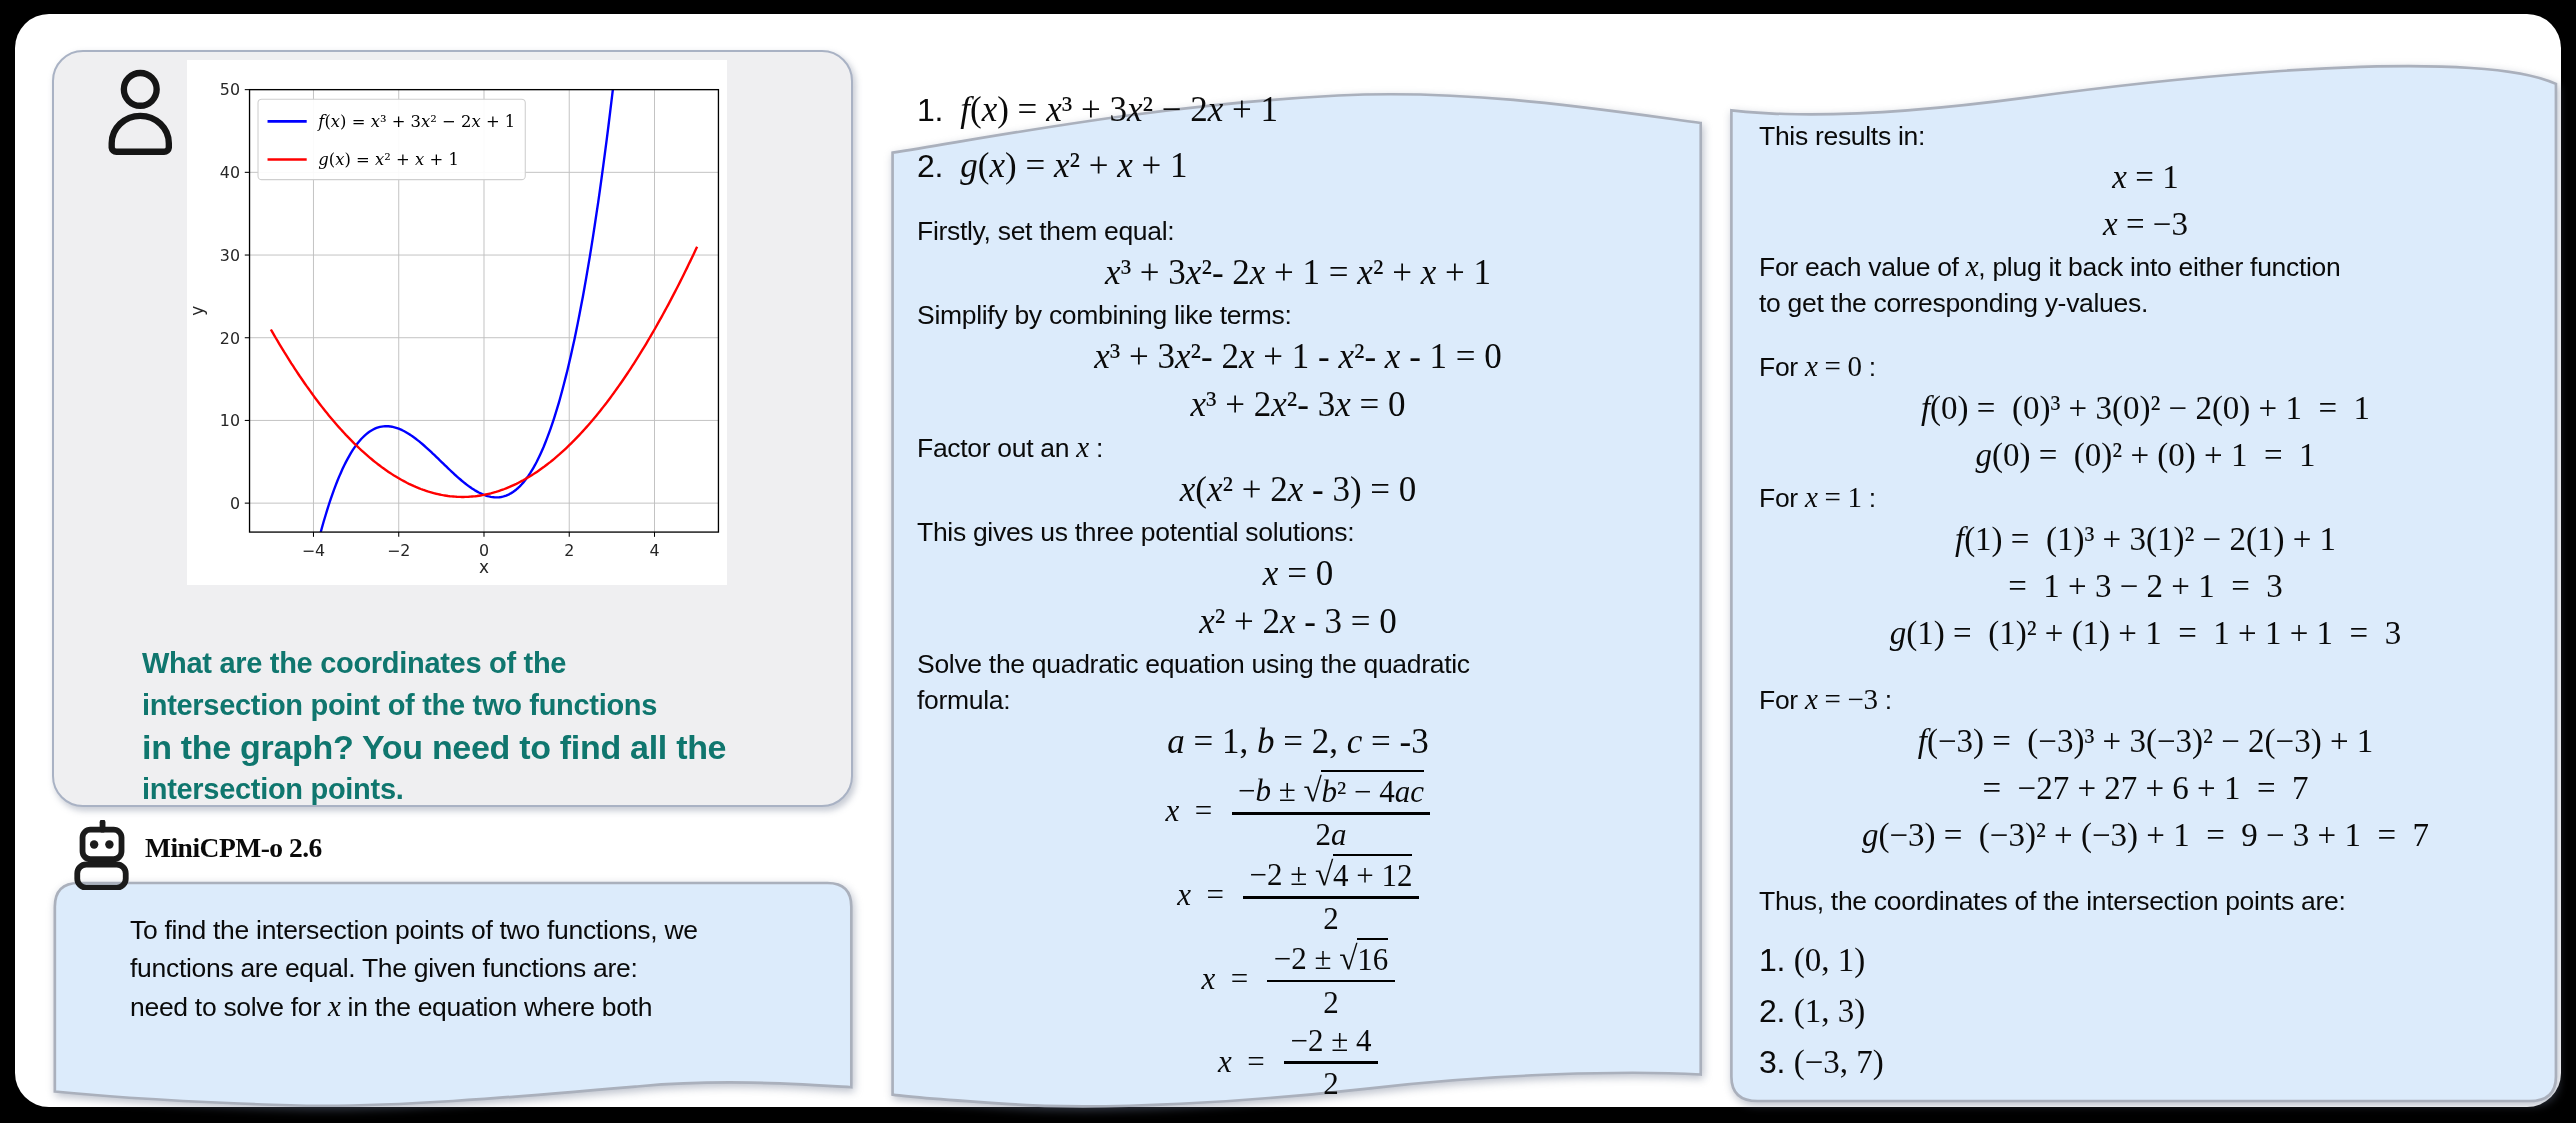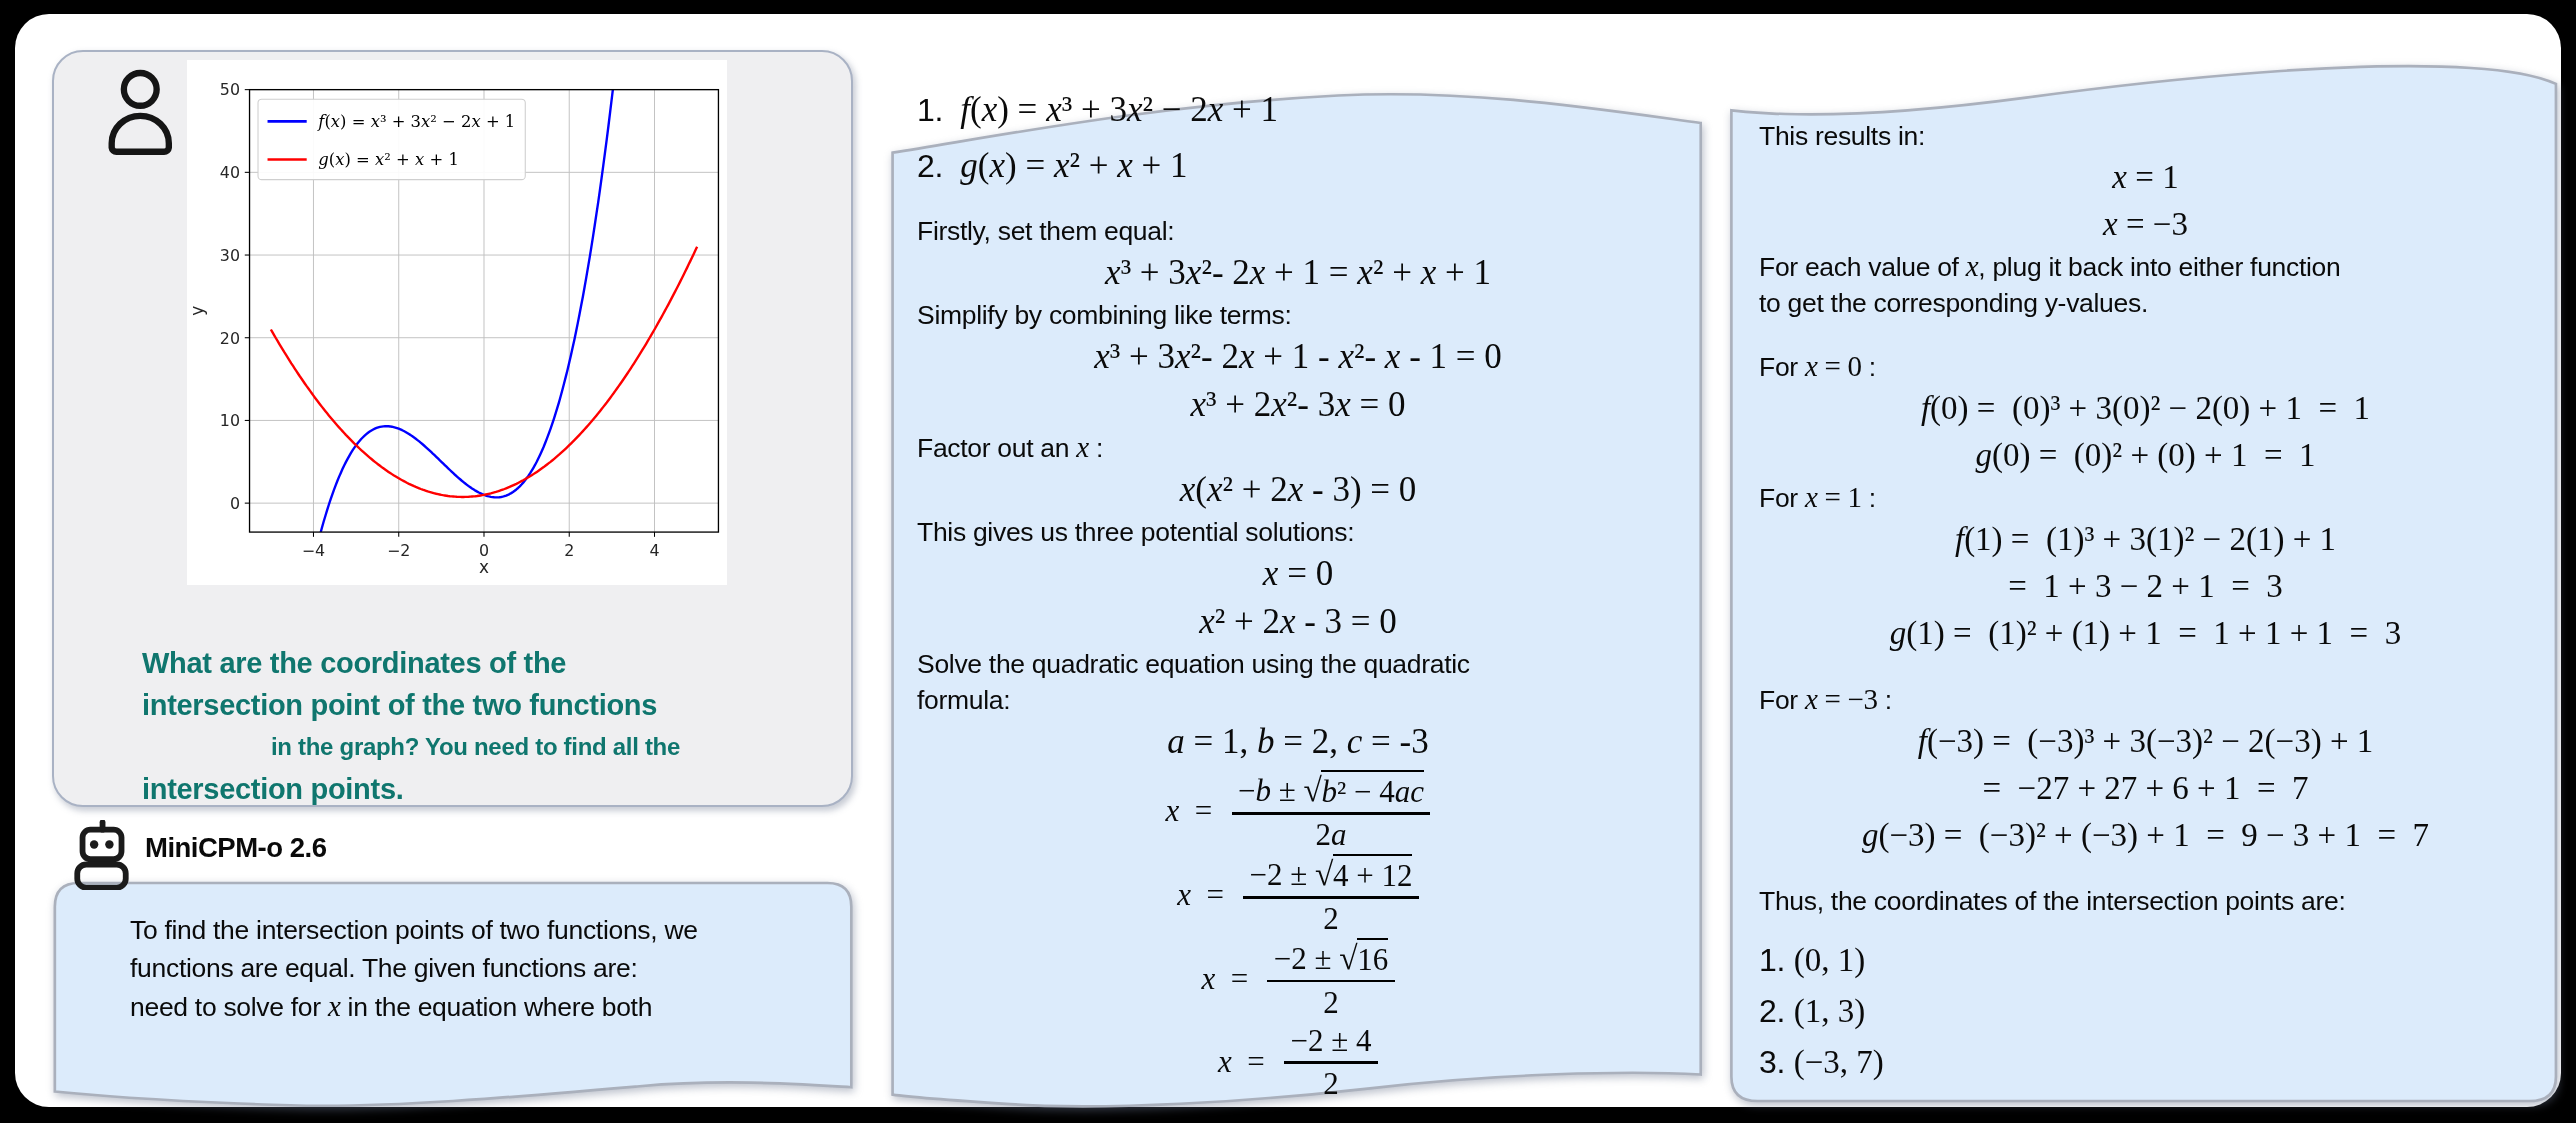--- a/index.html
+++ b/index.html
@@ -6,21 +6,21 @@
   *{box-sizing:border-box;}
   .page{position:absolute;left:15px;top:13.8px;width:2546px;height:1093px;background:#ffffff;border-radius:34px;}
   
   .user-panel{position:absolute;left:37px;top:36px;width:801px;height:757px;background:#efeff1;
     border:2.1px solid #a9b2c4;border-radius:31px;box-shadow:2.6px 3.7px 6.4px rgba(110,120,145,.38);}
   .figure{position:absolute;left:172px;top:46px;width:540px;height:525px;background:#ffffff;}
   .question{position:absolute;left:79px;top:628px;width:667px;color:#0f766e;
     font-family:"Liberation Sans",sans-serif;font-weight:bold;font-size:29px;line-height:42px;letter-spacing:-0.8px;margin-left:48px;}
   
   .model-row{position:absolute;left:57px;top:806px;height:69px;}
-  .model-name{position:absolute;left:130px;top:816px;font-family:Liberation Sans, sans-serif;
+  .model-name{position:absolute;left:130px;top:816px;font-family:Liberation Serif, serif;
     font-weight:bold;font-size:27.5px;line-height:35px;letter-spacing:-0.5px;color:#0a0a0a;}
   
   .panel-shapes{position:absolute;left:0;top:0;width:2576px;height:1123px;pointer-events:none;}
   .bubble-shape{filter:drop-shadow(3px 6px 8px rgba(105,115,140,.45));}
   .lines{position:absolute;color:#0a0a0a;}
   #intro-lines{left:70px;top:897px;width:736px;margin-left:45px;}
   #middle-lines{left:902px;top:68px;width:762px;}
   #right-lines{left:1744px;top:104px;width:773px;}
   .ln{position:relative;width:100%;white-space:pre-wrap;}
   .ln .sans{font-family:"Liberation Sans",sans-serif;letter-spacing:-0.3px;}
@@ -129,21 +129,21 @@
         <text x="248" y="127" fill="#000" font-family="&quot;DejaVu Serif&quot;,serif" font-size="31px"><tspan font-style="italic">f</tspan><tspan>(</tspan><tspan font-style="italic">x</tspan><tspan>) = </tspan><tspan font-style="italic">x</tspan><tspan>³ + 3</tspan><tspan font-style="italic">x</tspan><tspan>² − 2</tspan><tspan font-style="italic">x</tspan><tspan> + 1</tspan></text>
         <line x1="152" y1="188" x2="226" y2="188" stroke="#ff0000" stroke-width="5"></line>
         <text x="248" y="199" fill="#000" font-family="&quot;DejaVu Serif&quot;,serif" font-size="31px"><tspan font-style="italic">g</tspan><tspan>(</tspan><tspan font-style="italic">x</tspan><tspan>) = </tspan><tspan font-style="italic">x</tspan><tspan>² + </tspan><tspan font-style="italic">x</tspan><tspan> + 1</tspan></text>
       </svg>
   </div>
 
   <div class="question">
       <div id="question-lines">
         <div class="ln qtext" style="font-size: 29px; line-height: 42px;"><span class="sans">What are the coordinates of the</span></div>
         <div class="ln qtext" style="font-size: 29px; line-height: 42px;"><span class="sans">intersection point of the two functions</span></div>
-        <div class="ln qtext" style="font-size: 24px; line-height: 42px; text-align: center;"><span class="sans">in the graph? You need to find all the</span></div>
+        <div class="ln qtext" style="font-size: 34px; line-height: 42px;"><span class="sans">in the graph? You need to find all the</span></div>
         <div class="ln qtext" style="font-size: 29px; line-height: 42px;"><span class="sans">intersection points.</span></div>
       </div>
     </div>
 
   <div class="model-row">
     <svg width="59" height="70" viewBox="0 0 112 132">
       <line x1="58" y1="4" x2="58" y2="18" stroke="#1b1b1b" stroke-width="11" stroke-linecap="round"></line>
       <rect x="20" y="18" width="74" height="56" rx="15" fill="none" stroke="#1b1b1b" stroke-width="11"></rect>
       <circle cx="42" cy="46" r="8" fill="#1b1b1b"></circle>
       <circle cx="71" cy="46" r="8" fill="#1b1b1b"></circle>

